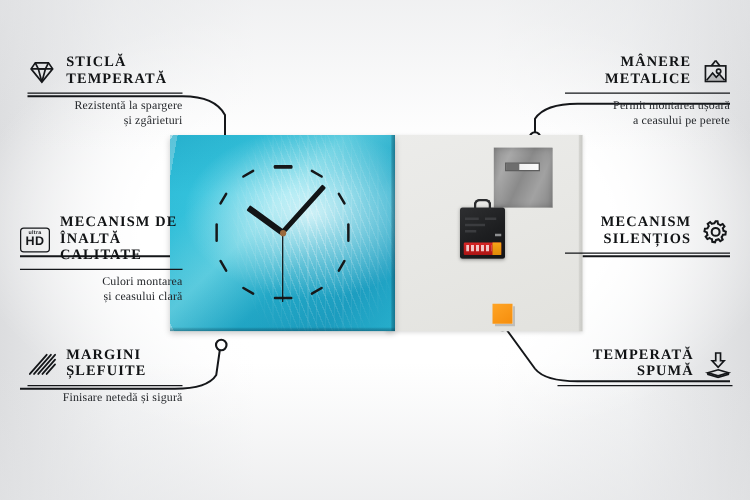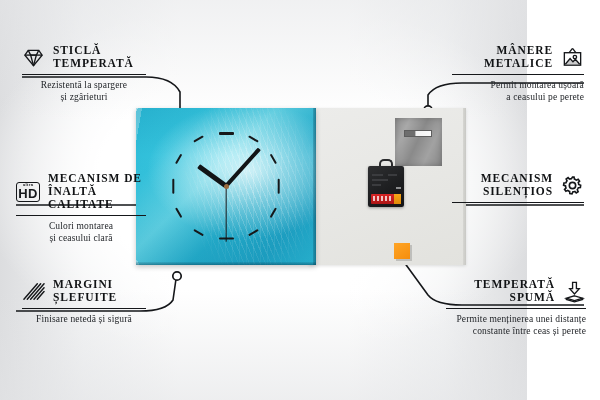--- a/index.html
+++ b/index.html
@@ -2,21 +2,21 @@
 <html><head>
 <meta charset="utf-8">
 <style>
   * { margin:0; padding:0; box-sizing:border-box; }
   html,body { width:600px; height:400px; overflow:hidden; }
   body {
     font-family:"Liberation Serif", serif;
     background:#ffffff;
     position:relative;
   }
-  #stage { position:absolute; inset:0; width:527px; height:400px; }
+  #stage { position:absolute; inset:0; width:600px; height:400px; }
 
   
   .bg-base { position:absolute; inset:0;
     background:
       radial-gradient(ellipse 70% 60% at 50% 45%, #ffffff 0%, #ffffff 45%, rgba(255,255,255,0) 78%),
       linear-gradient(90deg, #dcdddf 0%, #f2f3f4 16%, #ffffff 34%, #ffffff 66%, #f2f3f4 84%, #dcdddf 100%);
   }
   .bg-top { position:absolute; left:0; right:0; top:0; height:120px;
     background:linear-gradient(180deg, #e4e5e7 0%, rgba(255,255,255,0) 100%); opacity:.55; }
   .bg-bot { position:absolute; left:0; right:0; bottom:0; height:110px;
@@ -96,33 +96,33 @@
     background:#9a6a3c; left:88px; top:76px; }
 
   
   .callout { position:absolute; }
   .co-head { display:flex; align-items:center; gap:8px; }
   .co-title { font-weight:bold; font-size:11.5px; letter-spacing:.9px; color:#111315; line-height:13px; }
   .co-rule { height:1px; background:#15171a; margin-top:4px; }
   .co-desc { font-size:9.5px; color:#23262a; line-height:12px; margin-top:4px; letter-spacing:.15px; }
   .co-left .co-head { justify-content:flex-start; }
   .co-left .co-title { text-align:left; }
-  .co-left .co-desc { text-align:center;font-family:Liberation Serif, serif; }
+  .co-left .co-desc { text-align:right;font-family:Liberation Serif, serif; }
   .co-right .co-head { justify-content:flex-end; flex-direction:row; }
   .co-right .co-title { text-align:right; }
   .co-right .co-desc { text-align:right; }
 
   .ico { width:23px; height:23px; flex:0 0 23px; position:relative; color:#15171a; }
   .ico svg { display:block; width:100%; height:100%; }
 
   .hd-badge { width:24px; height:20px; flex:0 0 24px; border:1.4px solid #15171a; border-radius:3px;
     display:flex; flex-direction:column; align-items:center; justify-content:center; line-height:1; }
   .hd-badge .u { font-size:4.2px; letter-spacing:.3px; font-weight:bold; color:#15171a;
     font-family:"Liberation Sans", sans-serif; }
-  .hd-badge .h { font-size:13px; font-weight:bold; color:#15171a; letter-spacing:.3px;
+  .hd-badge .h { font-size:10px; font-weight:bold; color:#15171a; letter-spacing:.3px;
     font-family:"Liberation Sans", sans-serif; margin-top:.5px; }
 
   svg.lines { position:absolute; inset:0; width:600px; height:400px; pointer-events:none; }
 </style>
 </head>
 <body>
 
 <div id="stage">
 
   <div class="bg-base"></div>
@@ -327,19 +327,15 @@
         <svg viewBox="0 0 24 24">
             <g fill="none" stroke="currentColor" stroke-width="1.4">
           <path d="M10 2.5 H14 V9 H17 L12 14.5 L7 9 H10 Z"></path>
           <path d="M12 16.5 L20.5 19 L12 21.5 L3.5 19 Z"></path>
           <path d="M3.5 19 V20.3 L12 22.8 L20.5 20.3 V19"></path>
         </g>
           </svg>
       </span>
     </div>
     <div class="co-rule"></div>
-    <div class="co-desc">
-      <span style="display:block">Permite menținerea unei distanțe</span>
-      <span style="display:block">constante între ceas și perete</span>
-    </div>
   </div>
 
 </div>
 
 </body></html>

